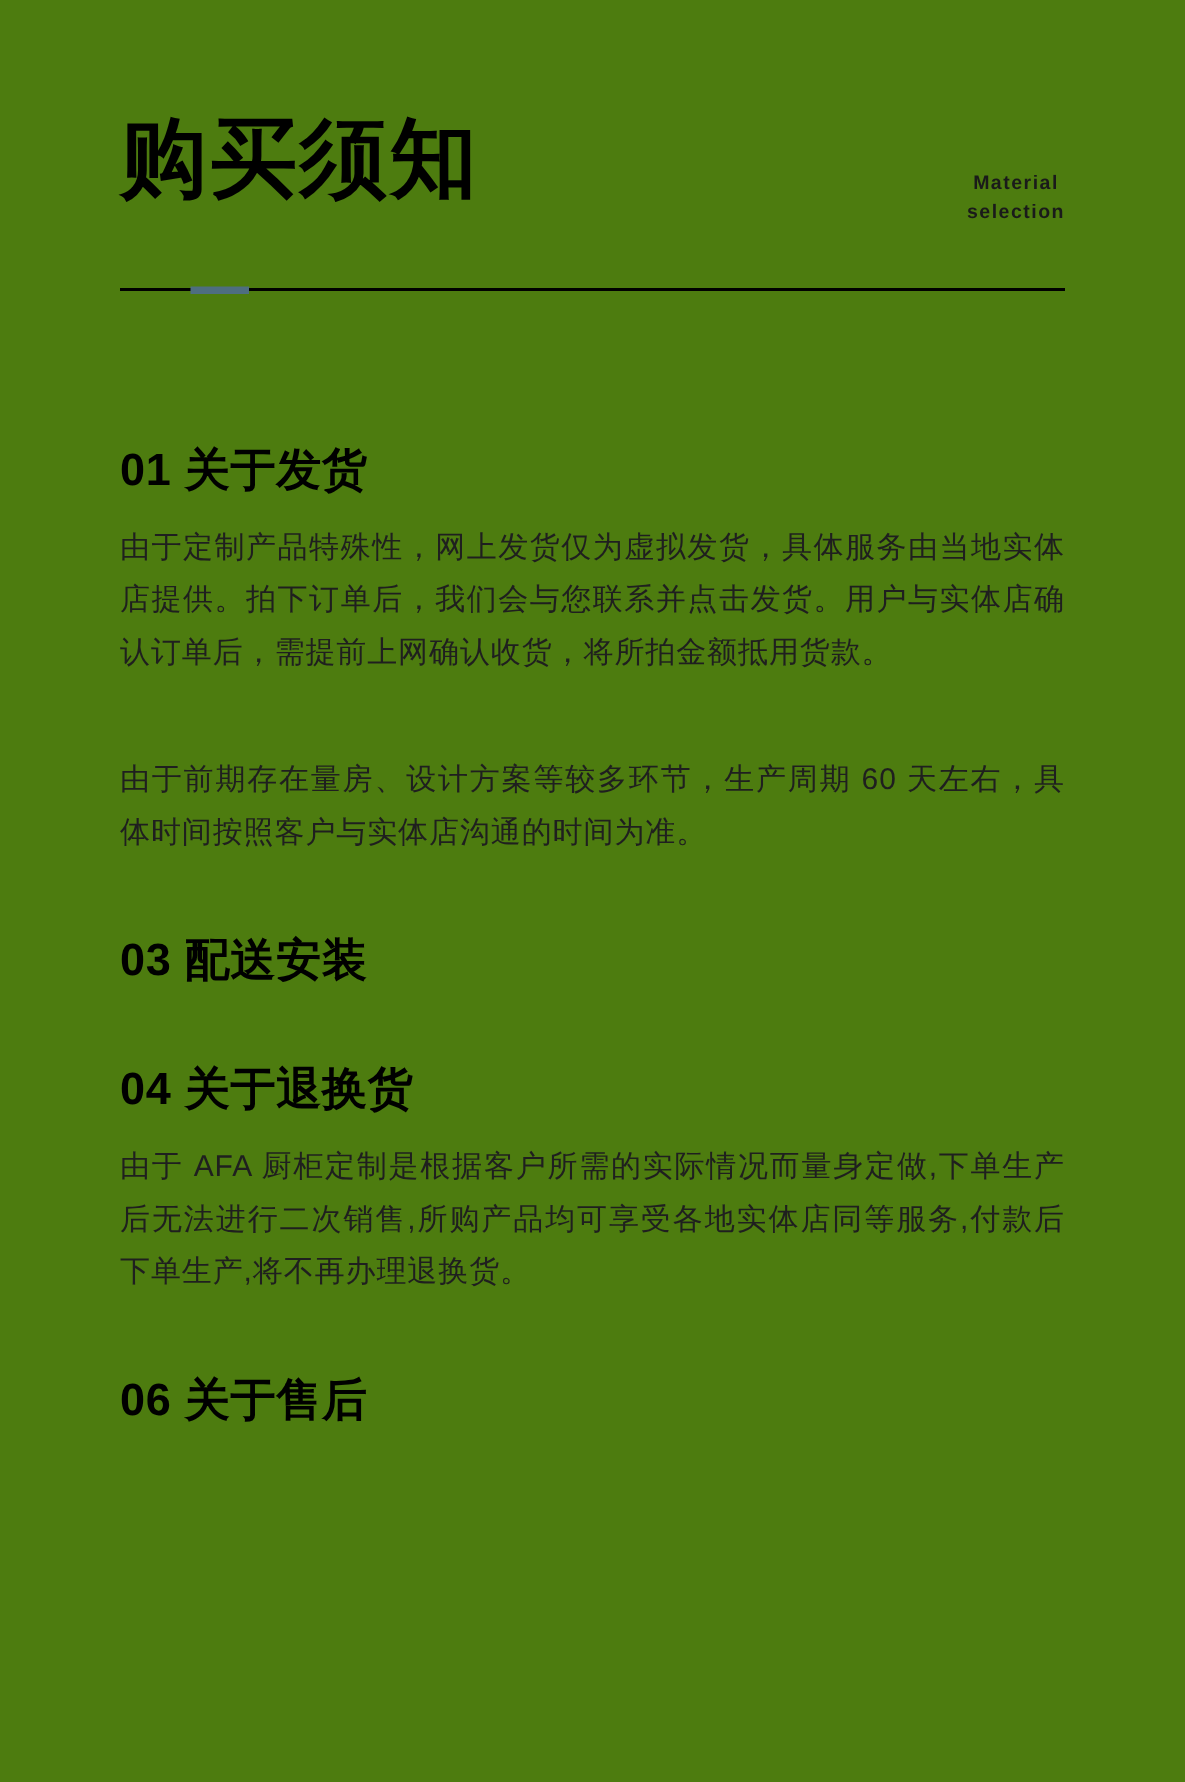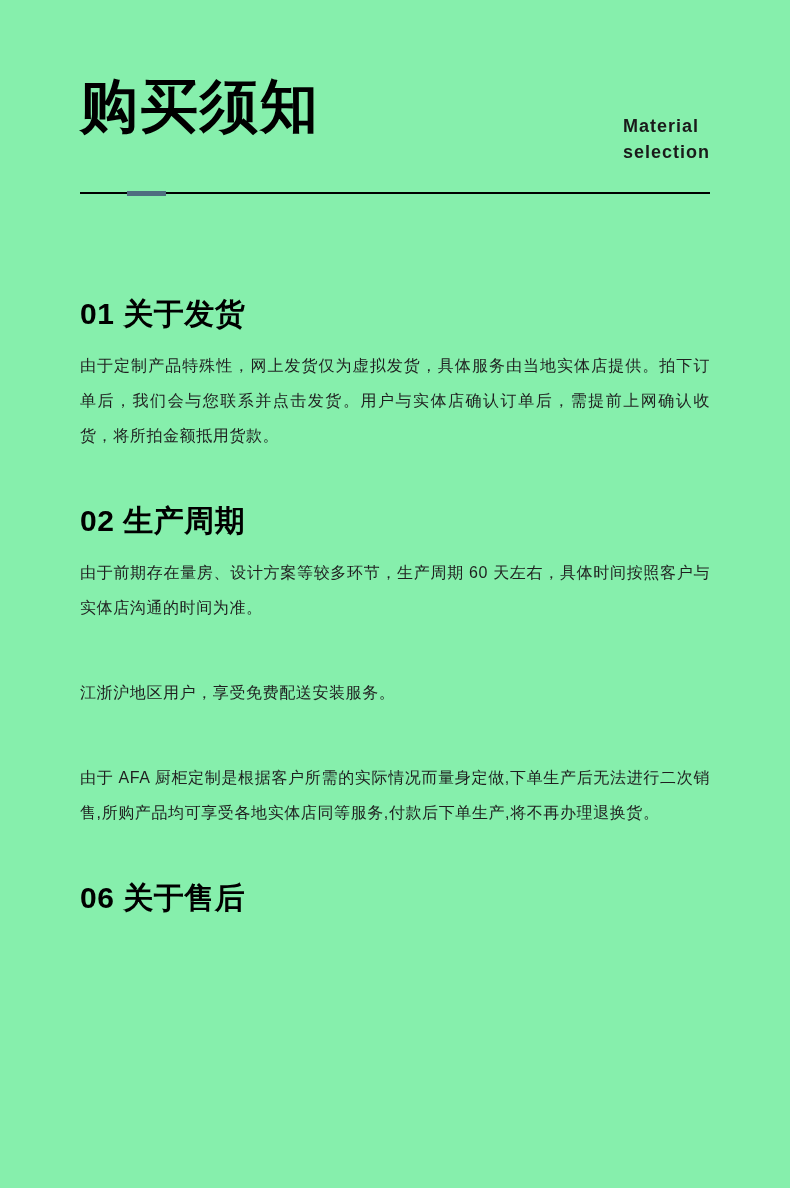--- a/index.html
+++ b/index.html
@@ -6,21 +6,21 @@
   body {
     width: 790px;
     background: #ffffff;
     font-family: "Liberation Sans", sans-serif;
     -webkit-font-smoothing: antialiased;
   }
   .page {
     position: relative;
     width: 790px;
     height: 1188px;
-    background: #86efac;
+    background: #4d7c0f;
     overflow: hidden;
   }
   .content {
     position: relative;
     margin: 0 80px;
     width: 630px;
   }
   
   .header {
     position: relative;
@@ -31,22 +31,22 @@
     line-height: 1.0;
     font-weight: 900;
     color: #000000;
     letter-spacing: 2px;
     margin: 0;
   }
   .subtitle {
     position: absolute;
     right: 0;
     top: 113px;
-    text-align: left;
-    font-size: 18px;
+    text-align: center;
+    font-size: 13px;
     font-weight: 700;
     color: #1a1a1a;
     line-height: 1.45;
     letter-spacing: 1px;
   }
   .divider {
     position: relative;
     margin-top: 57px;
     height: 2px;
     background: #000000;
@@ -64,21 +64,21 @@
   .section-heading {
     margin: 0 0 16px 0;
     font-size: 30px;
     line-height: 36px;
     font-weight: 800;
     color: #000000;
     letter-spacing: 0.5px;
   }
   .section-body {
     margin: 0;
-    font-size: 16px;
+    font-size: 20px;
     line-height: 35px;
     color: #1f1f1f;
     letter-spacing: 0.6px;
     text-align: justify;
   }
 </style>
 </head>
 <body>
 
 <div class="page">
@@ -96,29 +96,29 @@
     </div>
 
     <div class="sections">
 
       <div class="section">
         <h2 class="section-heading">01 关于发货</h2>
         <p class="section-body">由于定制产品特殊性，网上发货仅为虚拟发货，具体服务由当地实体店提供。拍下订单后，我们会与您联系并点击发货。用户与实体店确认订单后，需提前上网确认收货，将所拍金额抵用货款。</p>
       </div>
 
       <div class="section">
-        <h2 class="section-heading">02 生产周期</h2>
         <p class="section-body">由于前期存在量房、设计方案等较多环节，生产周期 60 天左右，具体时间按照客户与实体店沟通的时间为准。</p>
       </div>
 
       <div class="section">
-        <p class="section-body">江浙沪地区用户，享受免费配送安装服务。</p>
+        <h2 class="section-heading">03 配送安装</h2>
       </div>
 
       <div class="section">
+        <h2 class="section-heading">04 关于退换货</h2>
         <p class="section-body">由于 AFA 厨柜定制是根据客户所需的实际情况而量身定做,下单生产后无法进行二次销售,所购产品均可享受各地实体店同等服务,付款后下单生产,将不再办理退换货。</p>
       </div>
 
       <div class="section">
         <h2 class="section-heading">06 关于售后</h2>
       </div>
 
     </div>
   </div>
 </div>

